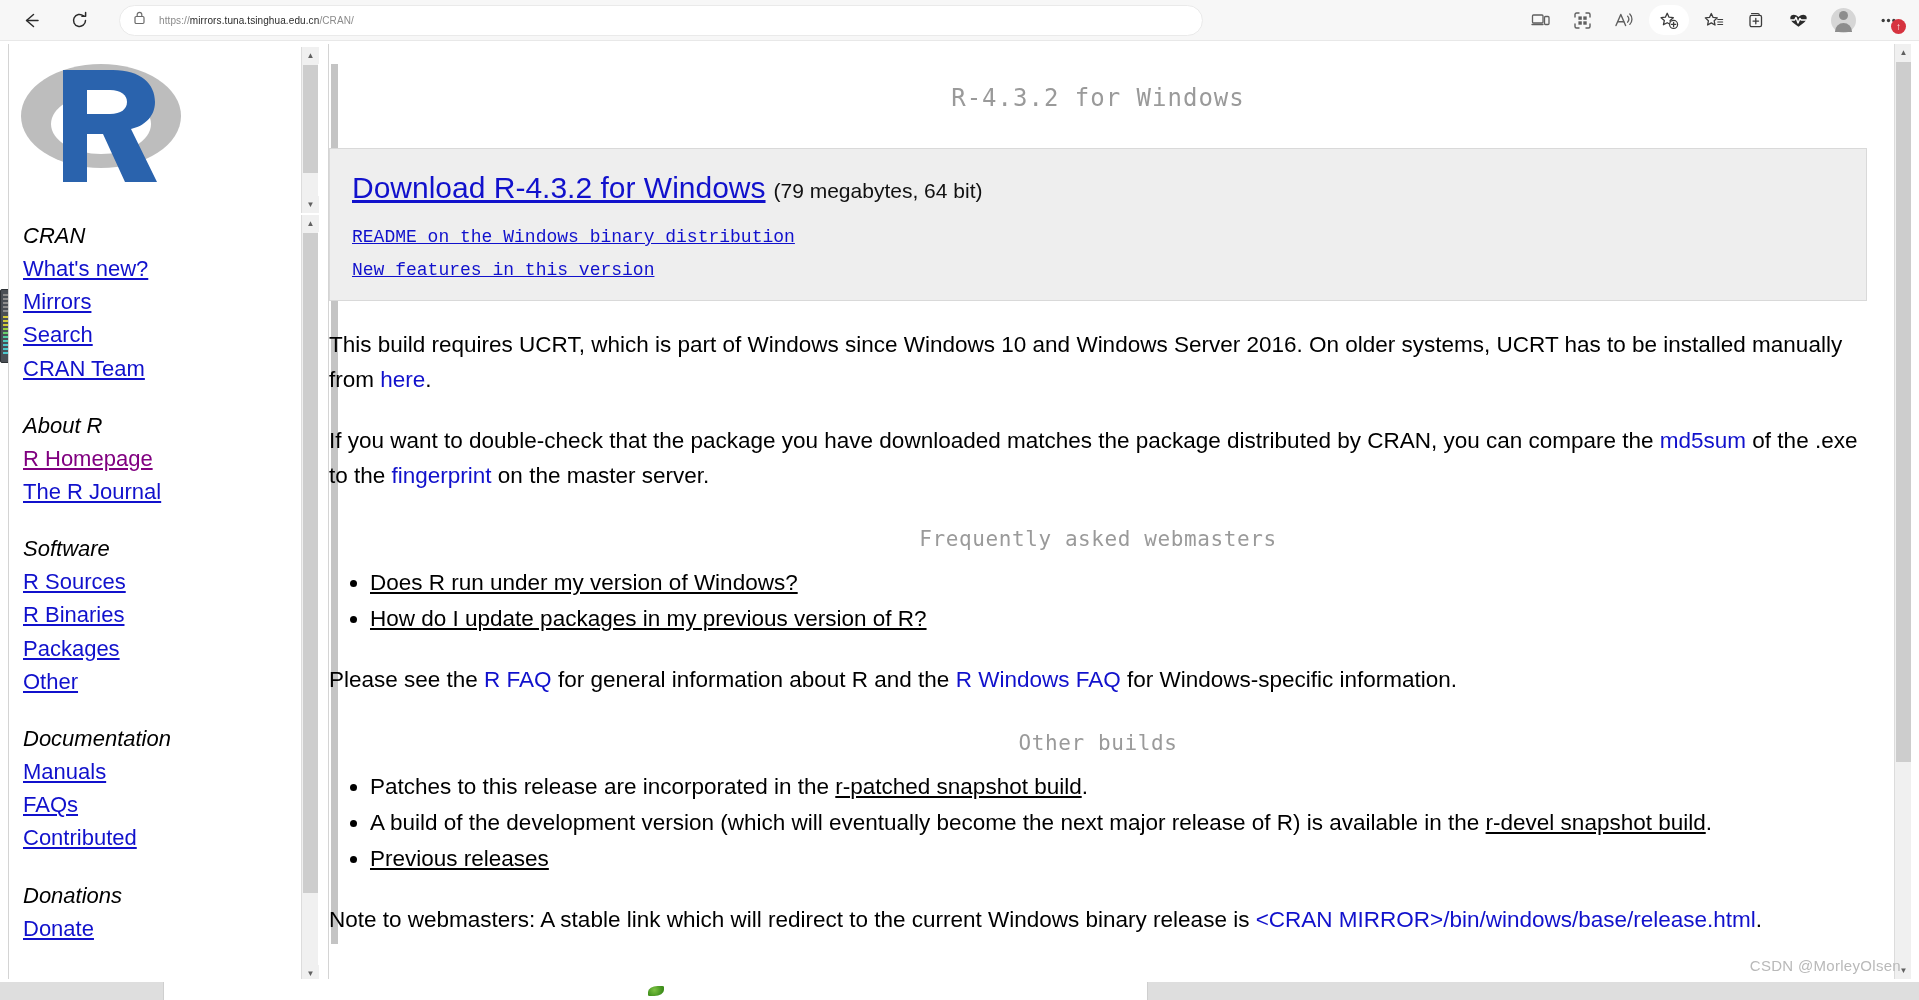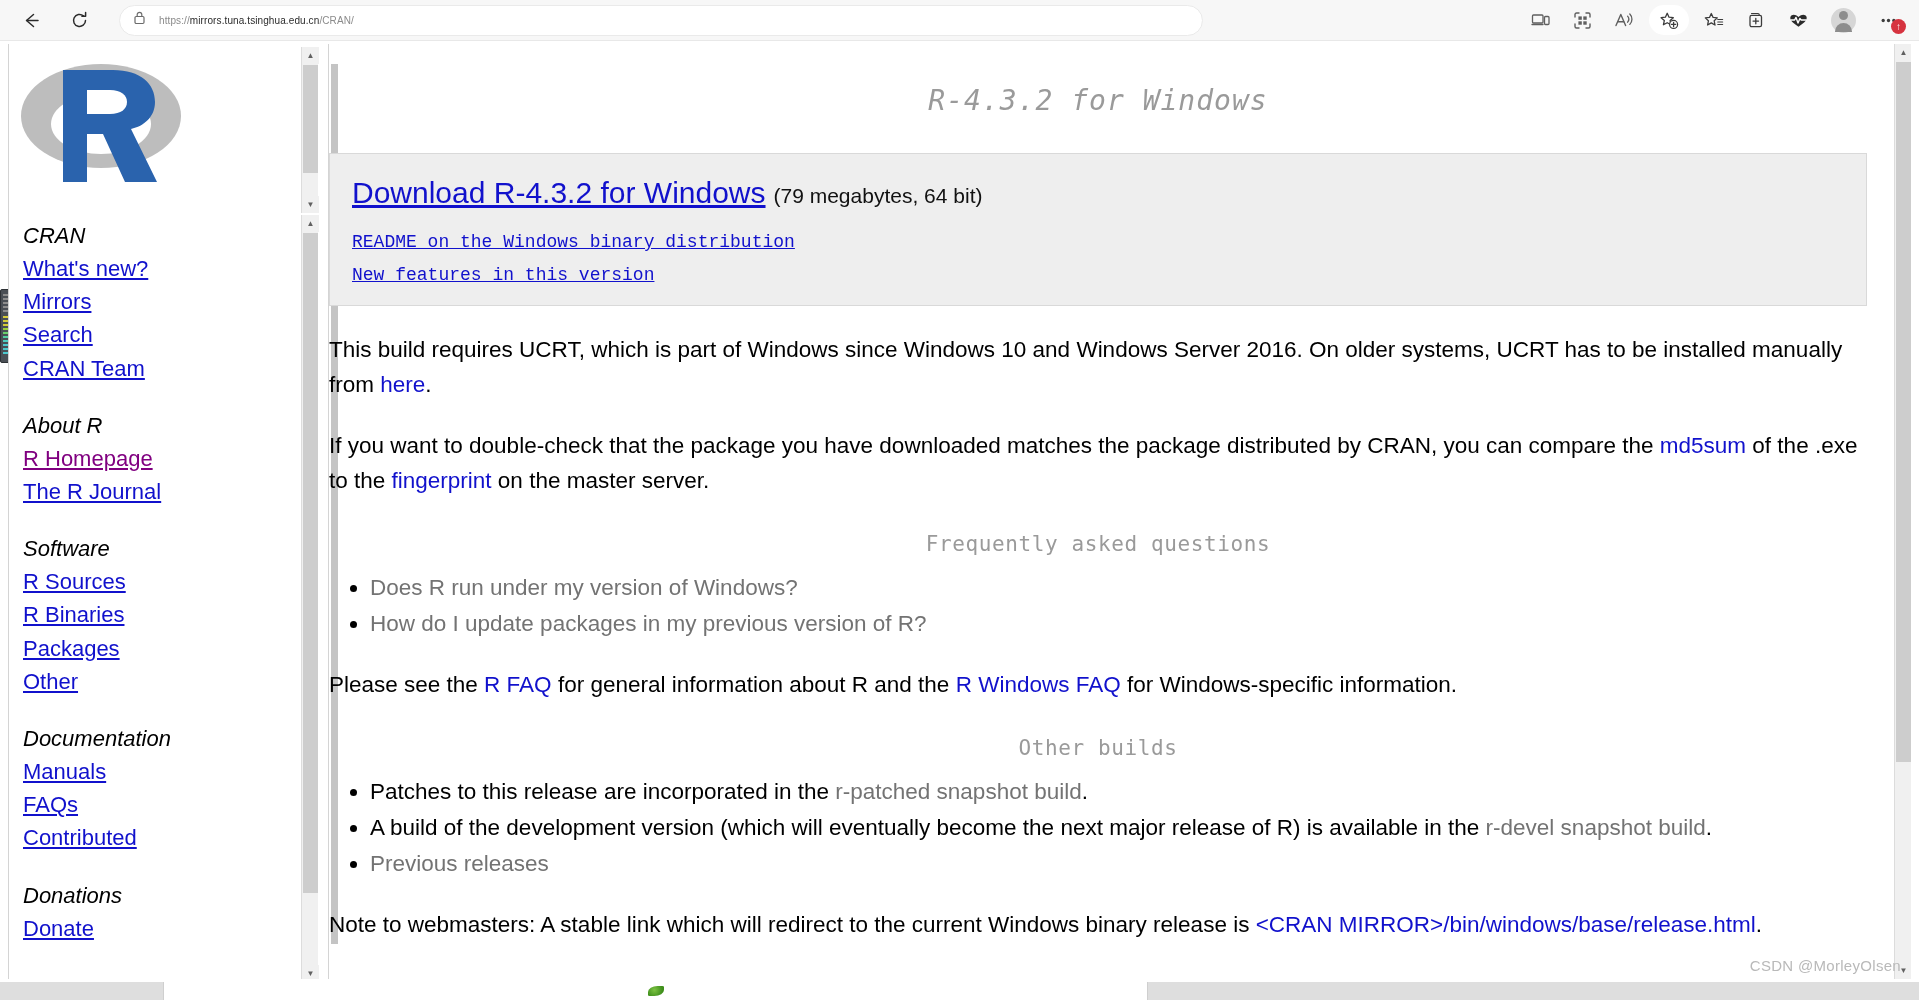--- a/index.html
+++ b/index.html
@@ -185,24 +185,23 @@
     width: 1560px;
     padding: 0 22px 0 0;
   }
   .mono-head {
     font-family: "DejaVu Sans Mono", "Liberation Mono", monospace;
     color: #9a9a9a;
     text-align: center;
     font-weight: normal;
   }
   #page-title-heading {
-    font-size: 28px;
+    font-size: 24px;
     margin: 40px 0 0 0;
     letter-spacing: 1px;
-    font-style: italic;
   }
   .section-head {
     font-size: 21px;
     margin: 34px 0 14px 0;
     letter-spacing: 0.6px;
   }
 
   #download-box {
     margin: 36px 0 0 0;
     background: #eeeeee;
@@ -245,21 +244,21 @@
     margin: 6px 0 0 0;
     padding-left: 41px;
     list-style: disc;
   }
   ul.bullets li {
     font-size: 22.5px;
     line-height: 35px;
     color: #000;
     margin-bottom: 1px;
   }
-  ul.bullets li a { color: #737373; }
+  ul.bullets li a { color: #000000; text-decoration: underline; }
 
   
   #content-scrollbar {
     position: absolute; right: 0; top: 0;
     width: 17px; height: 935px;
     background: #f0f0f0;
     border-left: 1px solid #dcdcdc;
   }
   #content-scrollbar-thumb {
     position: absolute; left: 1px; top: 18px;
@@ -508,21 +507,21 @@
           <a id="download-main-link">Download R-4.3.2 for Windows</a><span id="download-size-note">(79 megabytes, 64 bit)</span>
         </div>
         <a class="box-sublink" id="download-readme-link">README on the Windows binary distribution</a>
         <a class="box-sublink">New features in this version</a>
       </div>
 
       <p class="body-text"><span>This build requires UCRT, which is part of Windows since Windows 10 and Windows Server 2016. On older systems, UCRT has to be installed manually from </span><a class="inline-link">here</a><span>.</span></p>
 
       <p class="body-text"><span>If you want to double-check that the package you have downloaded matches the package distributed by CRAN, you can compare the </span><a class="inline-link">md5sum</a><span> of the .exe to the </span><a class="inline-link">fingerprint</a><span> on the master server.</span></p>
 
-      <h2 class="mono-head section-head">Frequently asked questions</h2>
+      <h2 class="mono-head section-head">Frequently asked webmasters</h2>
 
       <ul class="bullets">
         <li><a class="inline-link">Does R run under my version of Windows?</a></li>
         <li><a class="inline-link">How do I update packages in my previous version of R?</a></li>
       </ul>
 
       <p class="body-text"><span>Please see the </span><a class="inline-link">R FAQ</a><span> for general information about R and the </span><a class="inline-link">R Windows FAQ</a><span> for Windows-specific information.</span></p>
 
       <h2 class="mono-head section-head">Other builds</h2>
 

